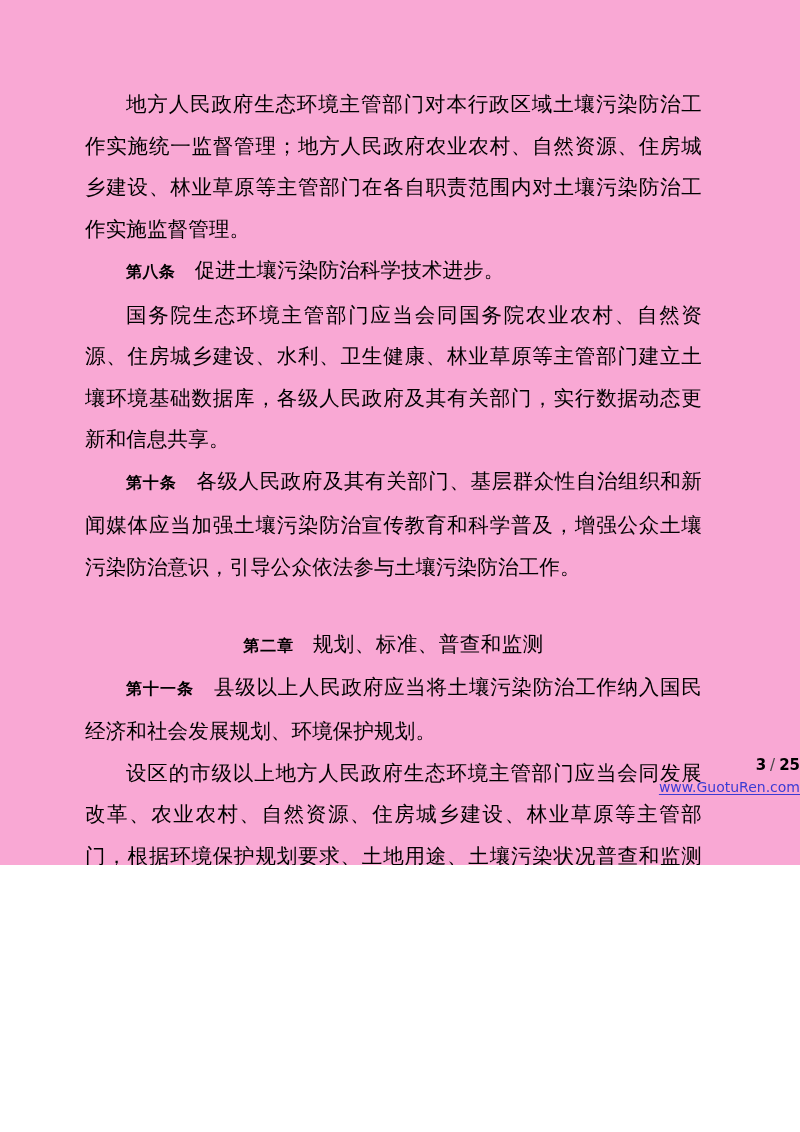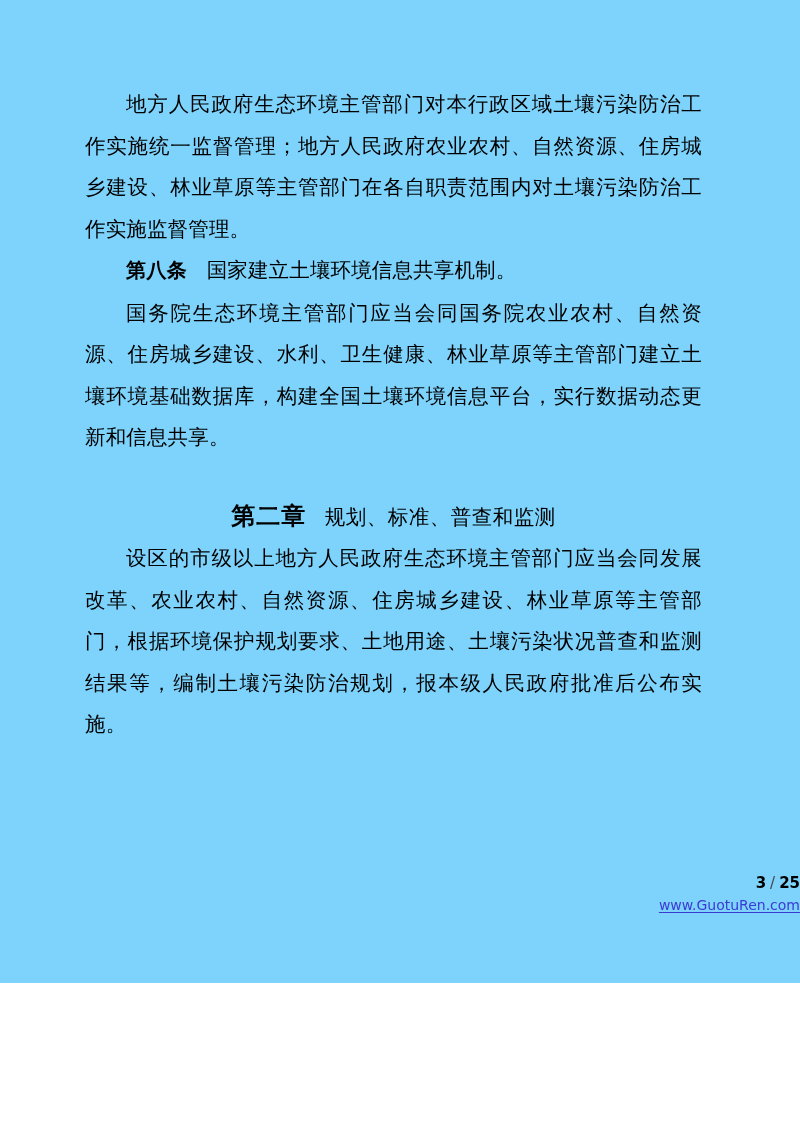--- a/index.html
+++ b/index.html
@@ -11,24 +11,24 @@
     width: 800px;
     height: 1132px;
     font-family: "DejaVu Serif", "Liberation Serif", serif;
     color: #000000;
     -webkit-font-smoothing: antialiased;
   }
 
   .page {
     position: relative;
     width: 800px;
-    height: 983px;
+    height: 865px;
     box-sizing: border-box;
     padding: 84px 98px 0 85px;
-    background: #7dd3fc;
+    background: #f9a8d4;
     overflow: hidden;
   }
 
   .doc-body {
     width: 617px;
   }
 
   
   .para {
     margin: 0;
@@ -38,40 +38,40 @@
     text-justify: inter-ideograph;
     letter-spacing: 0.15px;
     text-indent: 2em;
     font-family: "DejaVu Serif", "Liberation Serif", serif;
   }
 
   
   .art-no {
     font-family: Liberation Mono, monospace;
     font-weight: 700;
-    font-size: 20px;
+    font-size: 16px;
     letter-spacing: 0.4px;
   }
   .art-gap {
     display: inline-block;
     width: 0.95em;
   }
 
   
   .chapter {
     margin: 0;
     text-align: center;
     font-size: 20.5px;
     line-height: 41.5px;
     text-indent: 0;
   }
   .chapter .ch-no {
     font-family: Liberation Sans, sans-serif;
     font-weight: 700;
-    font-size: 24px;
+    font-size: 16px;
     letter-spacing: 1px;
   }
   .chapter .ch-title {
     font-family: Liberation Serif, serif;
     font-weight: 400;
     letter-spacing: 0.5px;
   }
   .chapter .ch-gap {
     display: inline-block;
     width: 0.9em;
@@ -114,36 +114,42 @@
 
 <div class="page">
 
   <div class="doc-body">
 
     <p class="para">
       <span>地方人民政府生态环境主管部门对本行政区域土壤污染防治工作实施统一监督管理；地方人民政府农业农村、自然资源、住房城乡建设、林业草原等主管部门在各自职责范围内对土壤污染防治工作实施监督管理。</span>
     </p>
 
     <p class="para">
-      <span class="art-no">第八条</span><span class="art-gap"></span><span>国家建立土壤环境信息共享机制。</span>
+      <span class="art-no">第八条</span><span class="art-gap"></span><span>促进土壤污染防治科学技术进步。</span>
     </p>
 
     <p class="para">
-      <span>国务院生态环境主管部门应当会同国务院农业农村、自然资源、住房城乡建设、水利、卫生健康、林业草原等主管部门建立土壤环境基础数据库，构建全国土壤环境信息平台，实行数据动态更新和信息共享。</span>
+      <span>国务院生态环境主管部门应当会同国务院农业农村、自然资源、住房城乡建设、水利、卫生健康、林业草原等主管部门建立土壤环境基础数据库，各级人民政府及其有关部门，实行数据动态更新和信息共享。</span>
     </p>
 
 
 
+    <p class="para">
+      <span class="art-no">第十条</span><span class="art-gap"></span><span>各级人民政府及其有关部门、基层群众性自治组织和新闻媒体应当加强土壤污染防治宣传教育和科学普及，增强公众土壤污染防治意识，引导公众依法参与土壤污染防治工作。</span>
+    </p>
 
     <div class="spacer-chapter"></div>
 
     <p class="chapter">
       <span class="ch-no">第二章</span><span class="ch-gap"></span><span class="ch-title">规划、标准、普查和监测</span>
     </p>
 
+    <p class="para">
+      <span class="art-no">第十一条</span><span class="art-gap"></span><span>县级以上人民政府应当将土壤污染防治工作纳入国民经济和社会发展规划、环境保护规划。</span>
+    </p>
 
     <p class="para">
       <span>设区的市级以上地方人民政府生态环境主管部门应当会同发展改革、农业农村、自然资源、住房城乡建设、林业草原等主管部门，根据环境保护规划要求、土地用途、土壤污染状况普查和监测结果等，编制土壤污染防治规划，报本级人民政府批准后公布实施。</span>
     </p>
 
   </div>
 
   <div class="footer">
     <div class="page-num">
       <span class="cur">3</span><span class="sep">/</span><span class="total">25</span>

